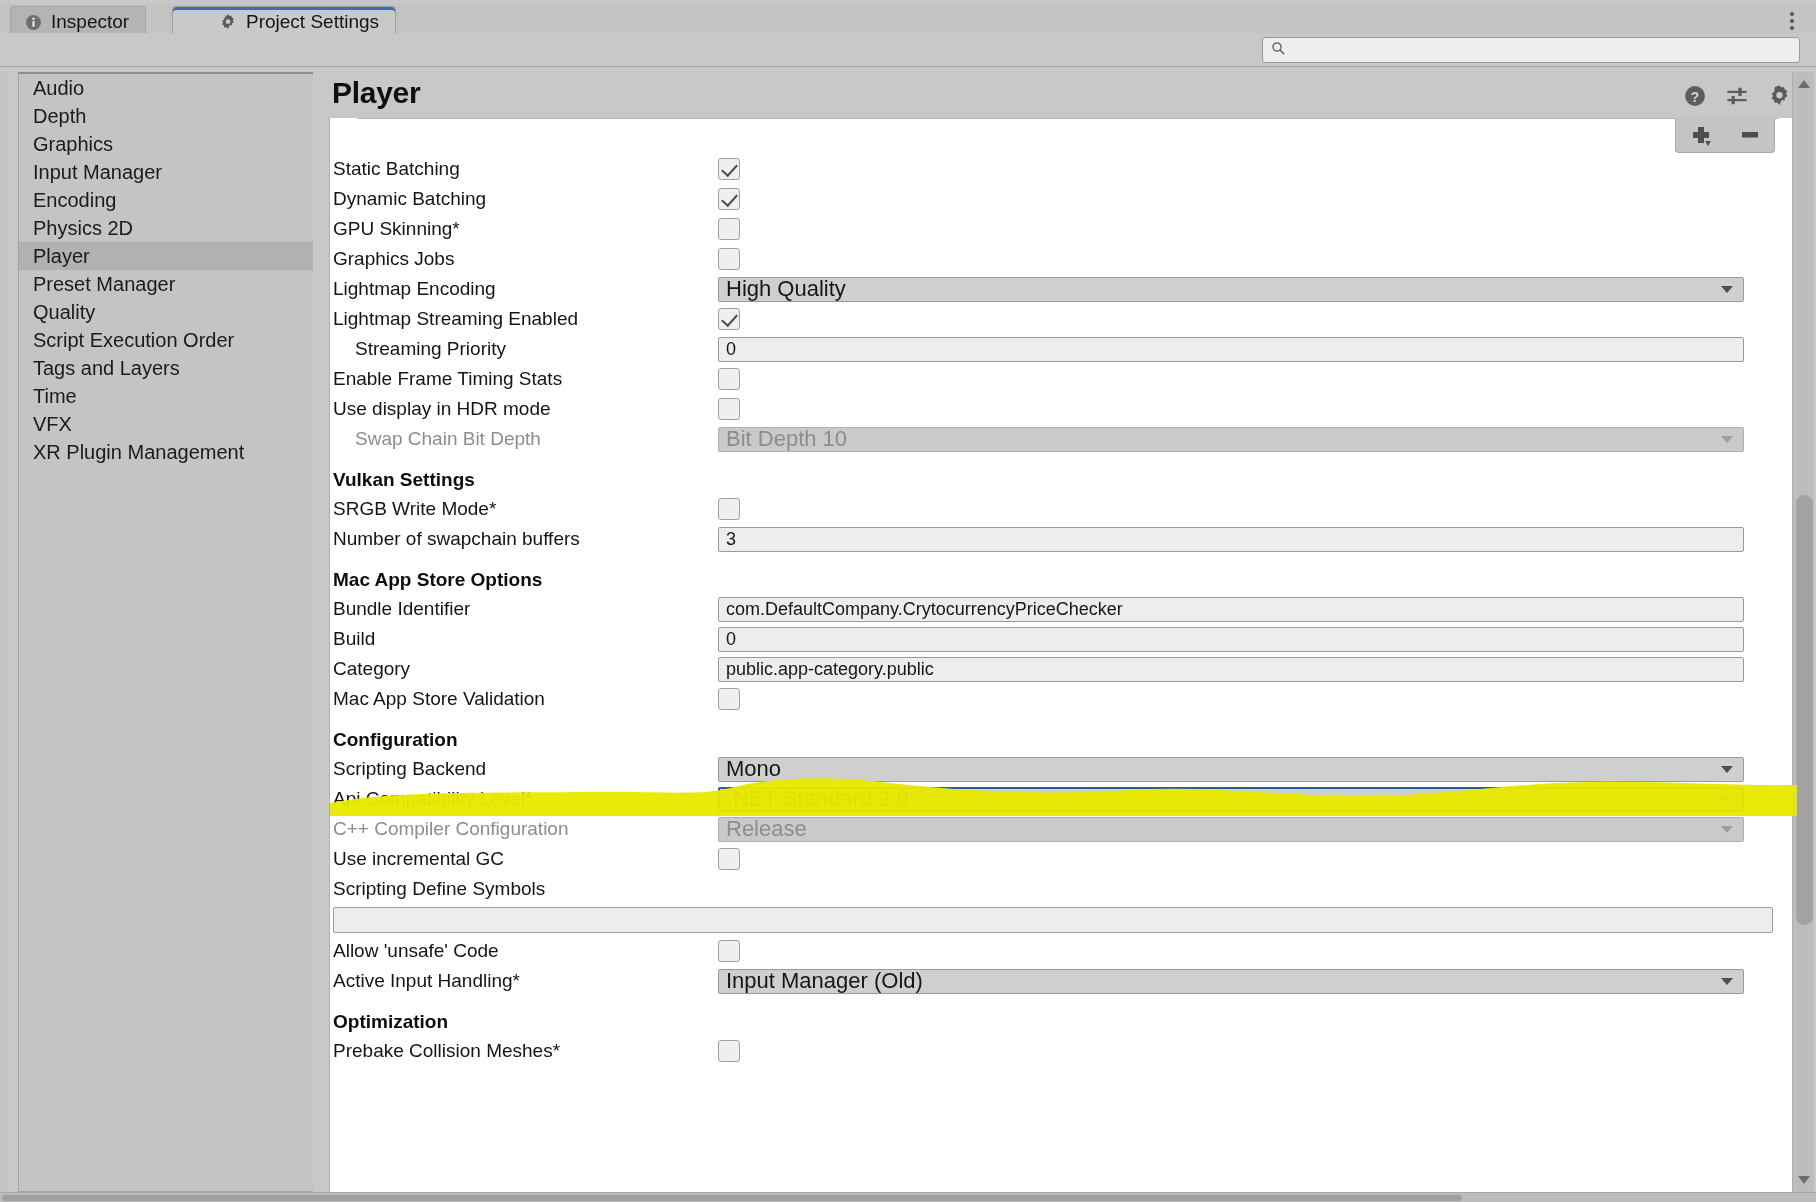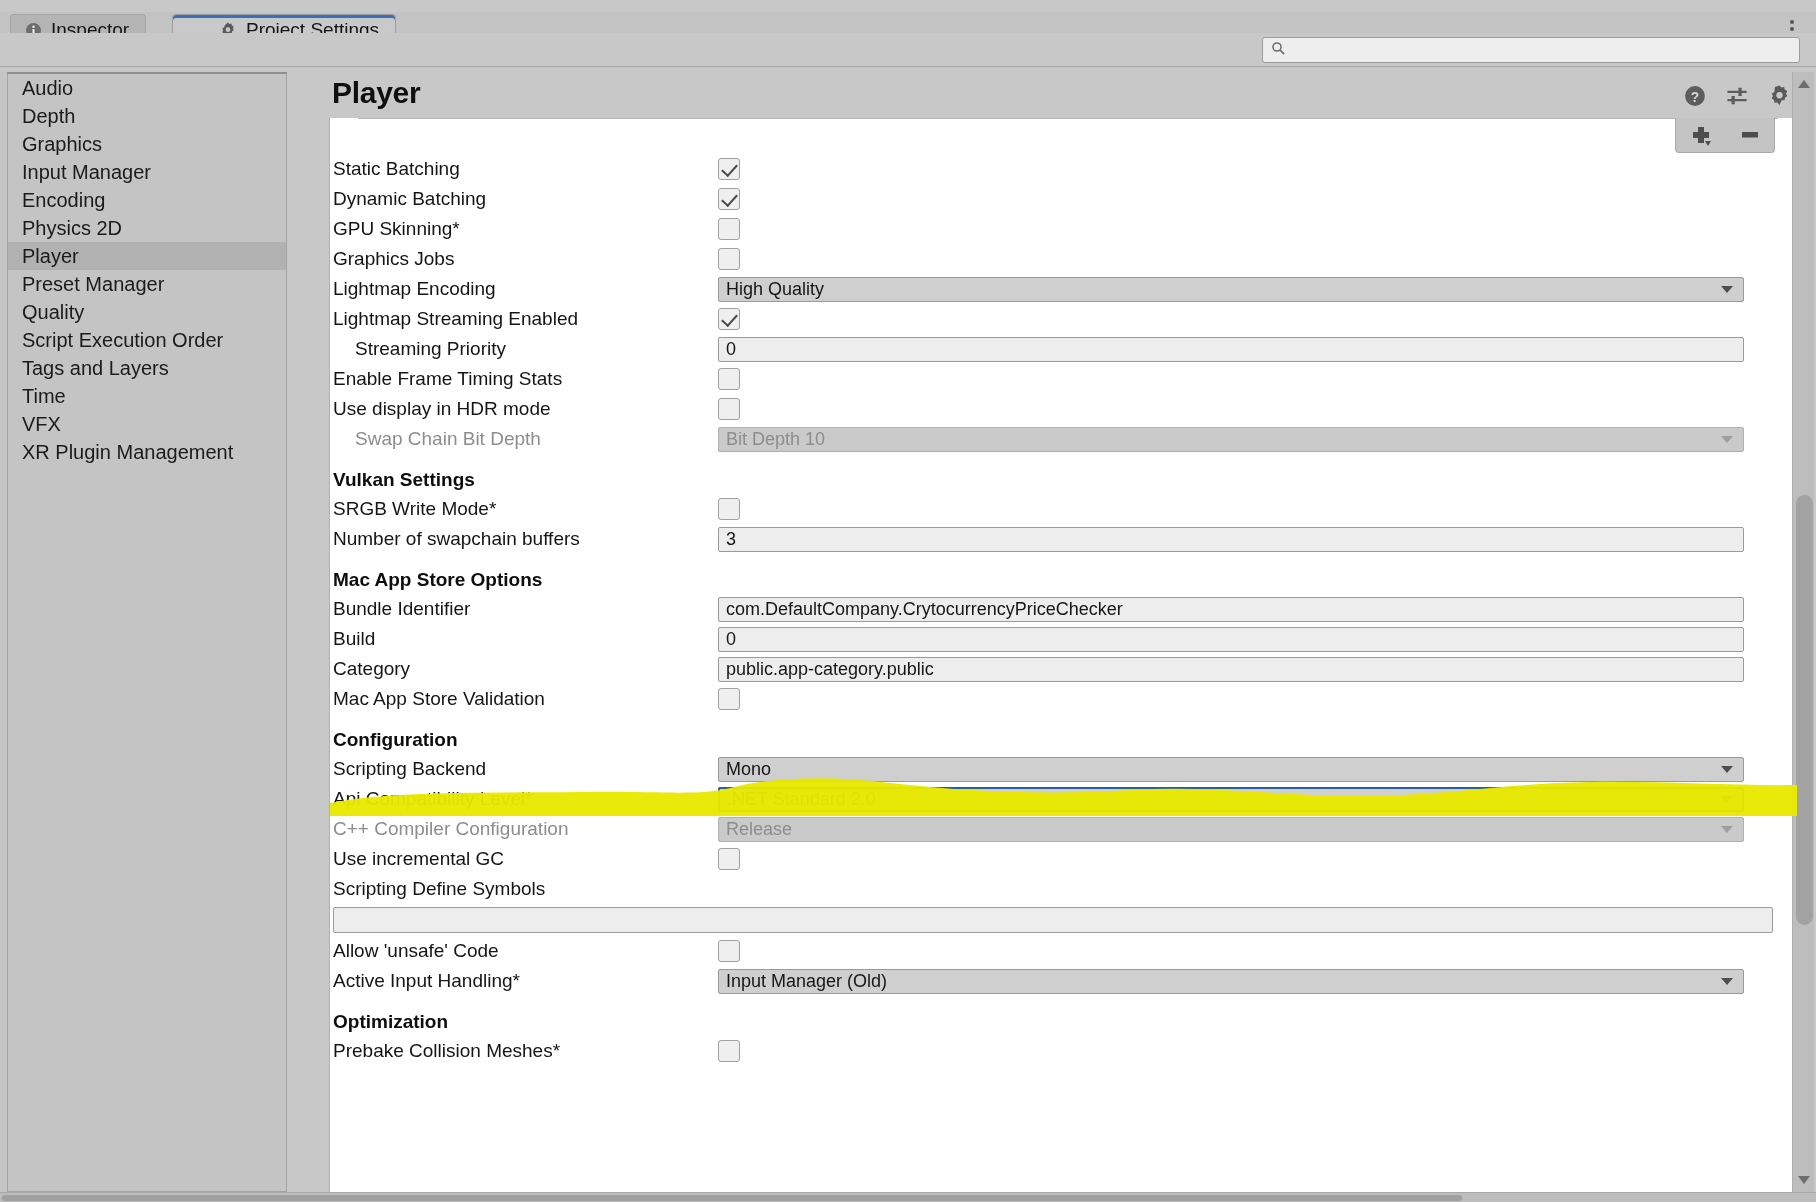--- a/index.html
+++ b/index.html
@@ -6,21 +6,21 @@
   html, body {
     width: 1816px; height: 1202px;
     background: #c7c7c7;
     font-family: "Liberation Sans", sans-serif;
     overflow: hidden;
   }
   #root { position: relative; width: 1816px; height: 1202px; background: #c8c8c8; }
 
   
   .tabbar {
-    position: absolute; left: 0; top: 12px; width: 1816px; height: 33px;
+    position: absolute; left: 0; top: 4px; width: 1816px; height: 33px;
     background: #c3c3c3;
     border-bottom: 1px solid #a8a8a8;
   }
   .tab {
     position: absolute; top: 2px; height: 31px;
     display: flex; align-items: center; gap: 9px;
     padding: 0 16px 0 14px;
     font-size: 19px; color: #141414;
     cursor: default;
   }
@@ -55,21 +55,21 @@
   }
   .searchbox .mag { flex: 0 0 auto; margin-right: 6px; }
   .searchbox input {
     border: none; outline: none; background: transparent;
     font-family: "Liberation Sans", sans-serif; font-size: 15px; color: #222;
     width: 100%;
   }
 
   
   .sidebar {
-    position: absolute; left: 7px; top: 72px; width: 280px; height: 1120px;
+    position: absolute; left: 18px; top: 72px; width: 303px; height: 1120px;
     background: #c4c4c4; border: 1px solid #a2a2a2; border-top: 2px solid #8f8f8f;
     overflow: hidden;
   }
   .side-item {
     height: 28px; line-height: 28px;
     padding-left: 14px; font-size: 20px; color: #1b1b1b;
     white-space: nowrap; cursor: default;
   }
   .side-item.selected { background: #b1b1b1; }
 
@@ -137,21 +137,21 @@
     width: 1026px; height: 25px; background: #ededed;
     border: 1px solid #9a9a9a; border-radius: 2px;
     display: flex; align-items: center; padding-left: 7px;
     font-size: 18px; color: #161616;
   }
 
   .dropdown {
     width: 1026px; height: 25px; background: #cfcfcf;
     border: 1px solid #9a9a9a; border-radius: 2px;
     display: flex; align-items: center; padding-left: 7px;
-    font-size: 18px; color: #161616; position: relative;
+    font-size: 22px; color: #161616; position: relative;
   }
   .dropdown.disabled { color: #8d8d8d; background: #cacaca; border-color: #b0b0b0; }
   .dropdown .arrow {
     position: absolute; right: 10px; top: 50%; margin-top: -3px;
     width: 0; height: 0; border-left: 6px solid transparent;
     border-right: 6px solid transparent; border-top: 7px solid #4e4e4e;
   }
   .dropdown.disabled .arrow { border-top-color: #9e9e9e; }
   .dropdown.focused { border: 2px solid #2a5d9e; }
 

